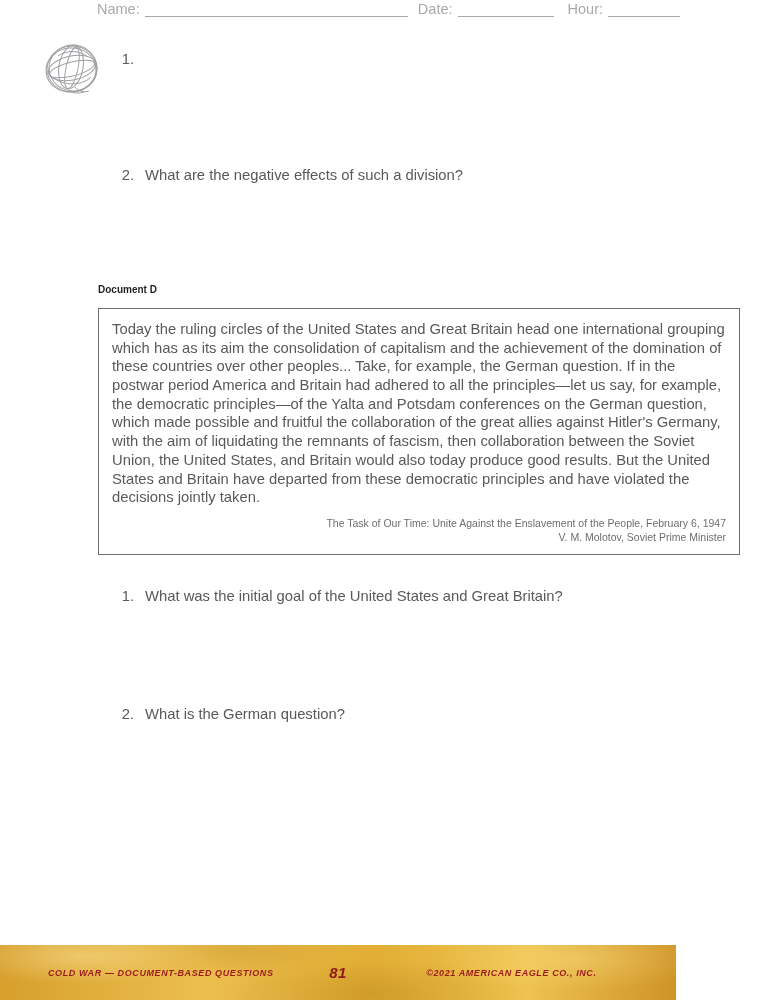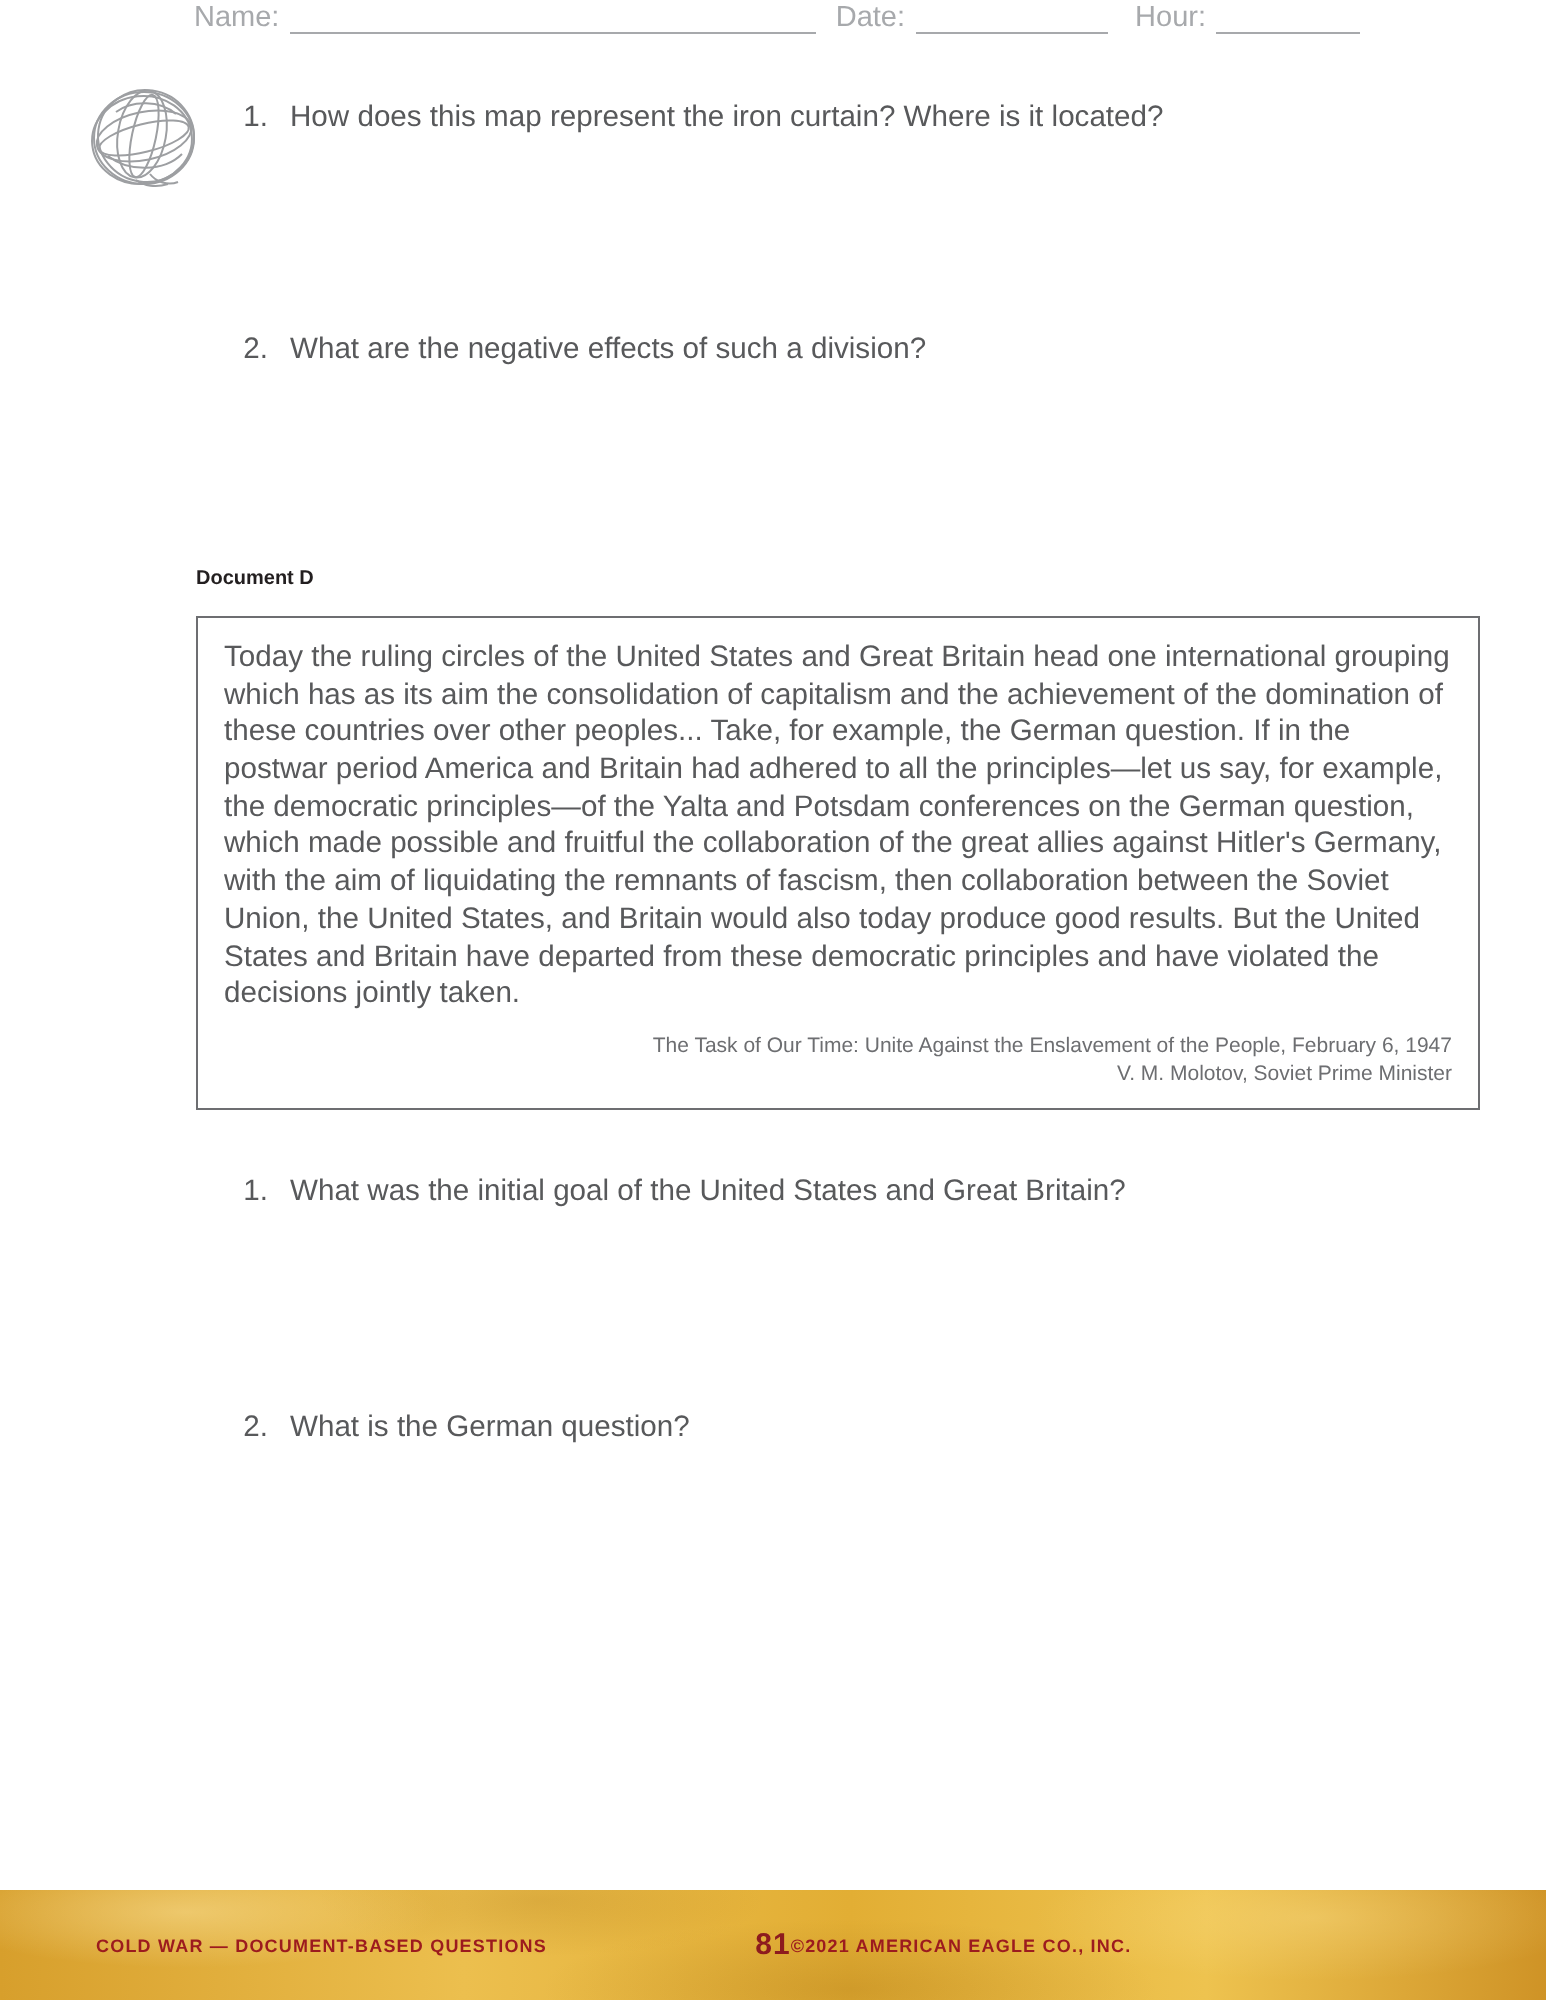--- a/index.html
+++ b/index.html
@@ -52,41 +52,43 @@
   .doc-body{
     color:#58595b;font-size:14.8px;line-height:1.265;
   }
   .doc-attrib{
     margin-top:9px;
     text-align:right;
     color:#6d6e71;font-size:10.5px;line-height:1.35;
   }
   
   .footer{
-    position:absolute;left:0;bottom:0;width:773px;height:55px;
+    position:absolute;left:0;bottom:0;width:676px;height:55px;
     background:
       radial-gradient(ellipse 180px 40px at 12% 20%, rgba(255,235,170,0.45), rgba(255,255,255,0) 70%),
       radial-gradient(ellipse 220px 50px at 55% 90%, rgba(160,105,15,0.28), rgba(255,255,255,0) 70%),
       radial-gradient(ellipse 200px 45px at 85% 25%, rgba(255,230,150,0.35), rgba(255,255,255,0) 70%),
       radial-gradient(ellipse 160px 40px at 35% 10%, rgba(150,95,10,0.18), rgba(255,255,255,0) 70%),
       linear-gradient(90deg,#d79f2c 0%,#ecbf4e 30%,#e2ae34 55%,#eec34f 78%,#cf9326 100%);
     display:grid;
     grid-template-columns:1fr auto 1fr;
     align-items:center;
+    font-style:italic;
   }
   .footer-left{
     padding-left:48px;
     color:#9c1b1e;font-size:9px;font-weight:bold;letter-spacing:0.6px;
   }
   .footer-page{
     color:#8d1b1e;font-size:15px;font-weight:bold;letter-spacing:0.5px;
     text-align:right;
   }
   .footer-right{
     color:#9c1b1e;font-size:9px;font-weight:bold;letter-spacing:0.6px;
+    text-align:center;
   }
 </style>
 </head>
 <body>
 
 <div class="page">
 
   <svg class="logo" viewBox="0 0 58 60">
     <g fill="none" stroke="#9d9fa2" stroke-width="1">
       <ellipse cx="28" cy="27" rx="25" ry="23"></ellipse>
@@ -107,21 +109,20 @@
     <span class="lbl">Name:</span>
     <span class="blank-line blank-name"></span>
     <span class="lbl">Date:</span>
     <span class="blank-line blank-date"></span>
     <span class="lbl">Hour:</span>
     <span class="blank-line blank-hour"></span>
   </div>
 
   <div class="question q-map-1">
     <span class="num">1.</span>
-    <span class="txt">How does this map represent the iron curtain? Where is it located?</span>
   </div>
 
   <div class="question q-map-2">
     <span class="num">2.</span>
     <span class="txt">What are the negative effects of such a division?</span>
   </div>
 
   <div class="doc-heading">Document D</div>
 
   <div class="doc-box">

